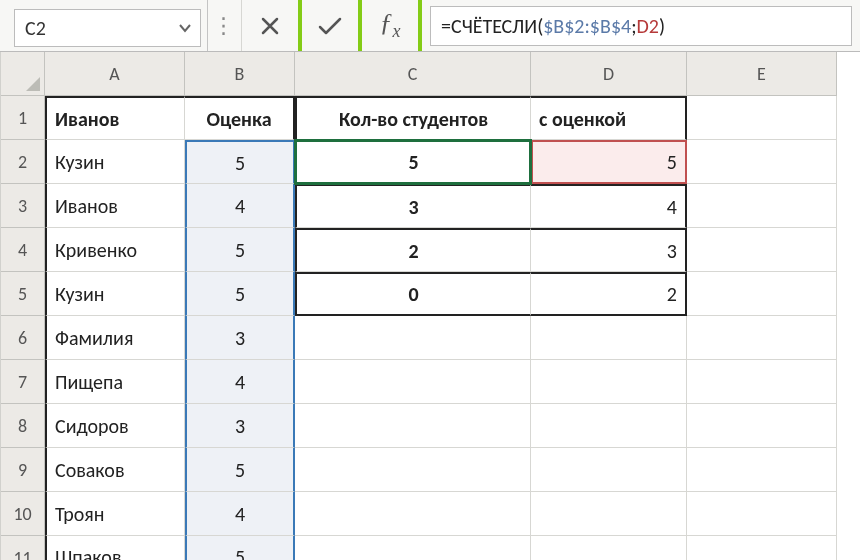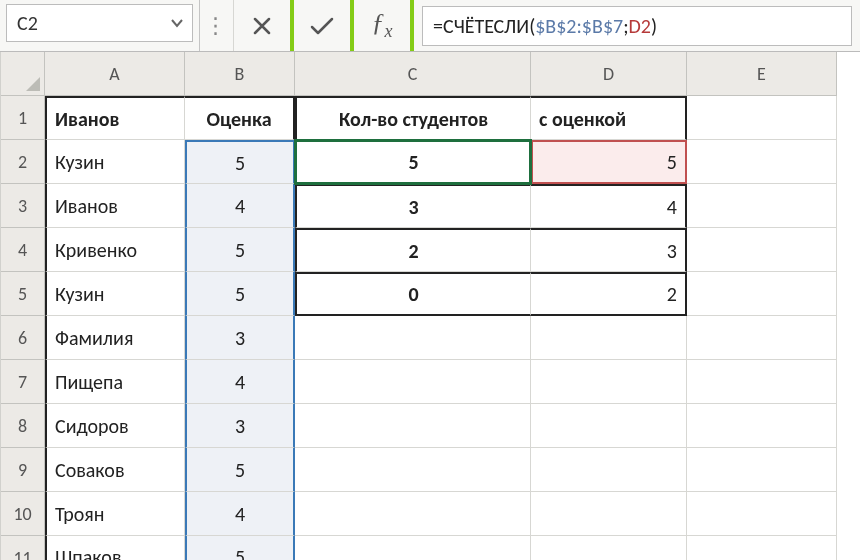--- a/index.html
+++ b/index.html
@@ -17,23 +17,24 @@
     display: flex;
     align-items: stretch;
     height: 52px;
     border-bottom: 1px solid #bbb;
     background: #f7f7f5;
     user-select: none;
   }
   .namebox {
     width: 200px;
     display: flex;
-    align-items: flex-start;
+    align-items: flex-end;
     padding: 4px 6px;
     border-right: 1px solid #c4c4c4;
+    margin-left: 8px;
   }
   .namebox .inner {
     flex: 1;
     height: 38px;
     background: #fff;
     border: 1px solid #bcbcbc;
     display: flex;
     align-items: center;
     justify-content: space-between;
     padding: 0 8px 0 10px;
@@ -183,21 +184,21 @@
     <svg width="26" height="22" viewBox="0 0 26 22">
         <path d="M3 12 L9 18 L23 4" stroke="#555" stroke-width="2.5" fill="none" stroke-linecap="round" stroke-linejoin="round"></path>
       </svg>
   </div>
   <div class="fb-btn fx">
     <span>ƒ<span style="font-size:18px;vertical-align:sub;">x</span></span>
   </div>
   <div class="formula-box">
     <div class="inner">
       <span class="tok-fn">=СЧЁТЕСЛИ(</span>
-        <span class="tok-abs">$B$2:$B$7</span>
+        <span class="tok-abs">$B$2:$B$4</span>
         <span class="tok-sep">;</span>
         <span class="tok-ref">D2</span>
         <span class="tok-fn">)</span>
     </div>
   </div>
 </div>
 
 <div class="sheet">
 
   <div class="corner"></div>

